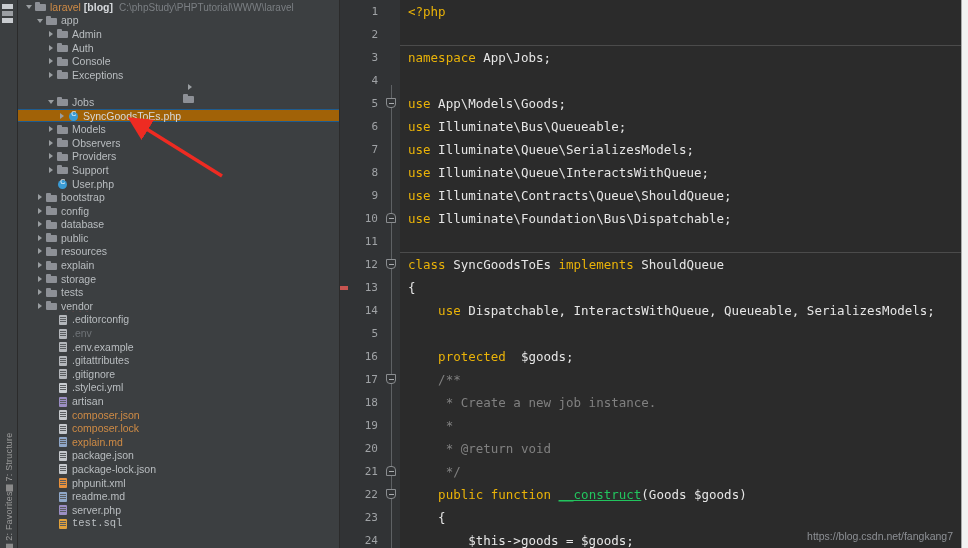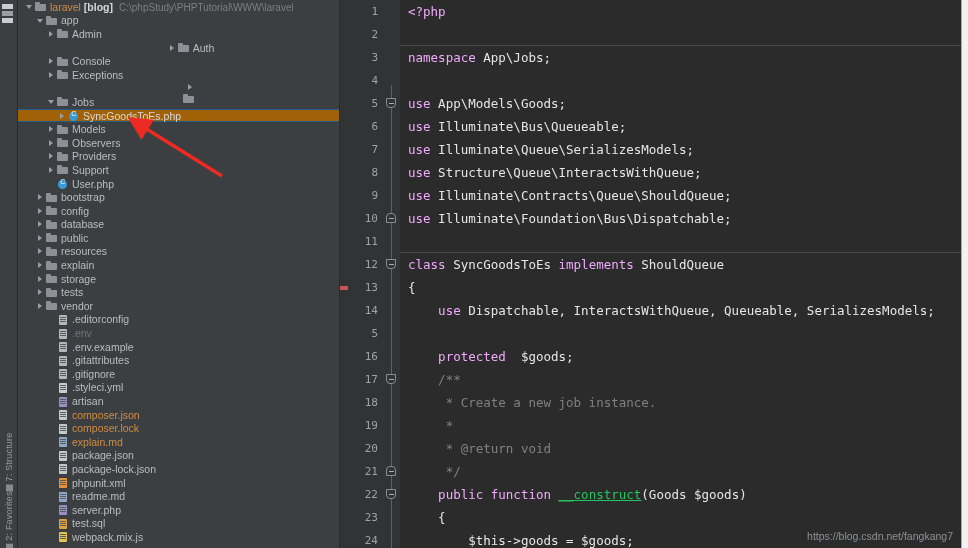--- a/index.html
+++ b/index.html
@@ -259,21 +259,21 @@
     white-space: pre;
     padding-left: 8px;
     color: #a9b7c6;
   }
   .sep {
     position: absolute;
     left: 0; right: 0;
     height: 1px;
     background: #4b4b4b;
   }
-  .k-pink   { color: #f0abfc; }
+  .k-pink   { color: #eab308; }
   .k-txt    { color: #e6e6e6; }
   .k-cmt    { color: #808080; }
   .k-fn     { color: #22c55e; text-decoration: underline; }
 
   .watermark {
     position: absolute;
     right: 8px; bottom: 6px;
     color: #8d9095;
     font-size: 10.5px;
     font-family: "Liberation Sans", sans-serif;
@@ -315,21 +315,21 @@
         <div class="row" style="padding-left: 17px;">
           <span class="twisty open"></span>
           <span class="ico folder"></span>
           <span class="lbl">app</span>
         </div>
         <div class="row" style="padding-left: 28px;">
           <span class="twisty closed"></span>
           <span class="ico folder"></span>
           <span class="lbl">Admin</span>
         </div>
-        <div class="row" style="padding-left: 28px; justify-content: center;">
+        <div class="row" style="padding-left: 28px;">
           <span class="twisty closed"></span>
           <span class="ico folder"></span>
           <span class="lbl">Auth</span>
         </div>
         <div class="row" style="padding-left: 28px;">
           <span class="twisty closed"></span>
           <span class="ico folder"></span>
           <span class="lbl">Console</span>
         </div>
         <div class="row" style="padding-left: 28px;">
@@ -490,29 +490,24 @@
         <div class="row" style="padding-left: 28px;">
           <span class="twisty "></span>
           <span class="ico file file-md"></span>
           <span class="lbl">readme.md</span>
         </div>
         <div class="row" style="padding-left: 28px;">
           <span class="twisty "></span>
           <span class="ico file file-php"></span>
           <span class="lbl">server.php</span>
         </div>
-        <div class="row" style="padding-left: 28px;">
+        <div class="row" style="padding-left: 28px; font-family: Liberation Mono, monospace;">
           <span class="twisty "></span>
           <span class="ico file file-sql"></span>
           <span class="lbl">test.sql</span>
-        </div>
-        <div class="row" style="padding-left: 28px;">
-          <span class="twisty "></span>
-          <span class="ico file file-js"></span>
-          <span class="lbl">webpack.mix.js</span>
         </div>
       </div>
     <svg class="arrow-svg" viewBox="0 0 322 548">
       <defs>
         <marker id="ah" markerWidth="7" markerHeight="7" refX="1" refY="3.5" orient="auto">
           <polygon points="0,0 7,3.5 0,7" fill="#ee2b22"></polygon>
         </marker>
       </defs>
       <line x1="204" y1="176" x2="127" y2="128" stroke="#ee2b22" stroke-width="3.4" marker-end="url(#ah)"></line>
     </svg>
@@ -558,21 +553,21 @@
         <div class="fold down" style="top: 489px;"></div>
       </div>
     <div class="code" id="code">
         <div class="cline"><span class="k-pink">&lt;?php</span></div>
         <div class="cline">&nbsp;</div>
         <div class="cline"><span class="k-pink">namespace</span><span class="k-txt"> App\Jobs;</span></div>
         <div class="cline">&nbsp;</div>
         <div class="cline"><span class="k-pink">use</span><span class="k-txt"> App\Models\Goods;</span></div>
         <div class="cline"><span class="k-pink">use</span><span class="k-txt"> Illuminate\Bus\Queueable;</span></div>
         <div class="cline"><span class="k-pink">use</span><span class="k-txt"> Illuminate\Queue\SerializesModels;</span></div>
-        <div class="cline"><span class="k-pink">use</span><span class="k-txt"> Structure\Queue\InteractsWithQueue;</span></div>
+        <div class="cline"><span class="k-pink">use</span><span class="k-txt"> Illuminate\Queue\InteractsWithQueue;</span></div>
         <div class="cline"><span class="k-pink">use</span><span class="k-txt"> Illuminate\Contracts\Queue\ShouldQueue;</span></div>
         <div class="cline"><span class="k-pink">use</span><span class="k-txt"> Illuminate\Foundation\Bus\Dispatchable;</span></div>
         <div class="cline">&nbsp;</div>
         <div class="cline"><span class="k-pink">class</span><span class="k-txt"> SyncGoodsToEs </span><span class="k-pink">implements</span><span class="k-txt"> ShouldQueue</span></div>
         <div class="cline"><span class="k-txt">{</span></div>
         <div class="cline"><span class="k-txt">    </span><span class="k-pink">use</span><span class="k-txt"> Dispatchable, InteractsWithQueue, Queueable, SerializesModels;</span></div>
         <div class="cline">&nbsp;</div>
         <div class="cline"><span class="k-txt">    </span><span class="k-pink">protected</span><span class="k-txt">  $goods;</span></div>
         <div class="cline"><span class="k-cmt">    /**</span></div>
         <div class="cline"><span class="k-cmt">     * Create a new job instance.</span></div>

